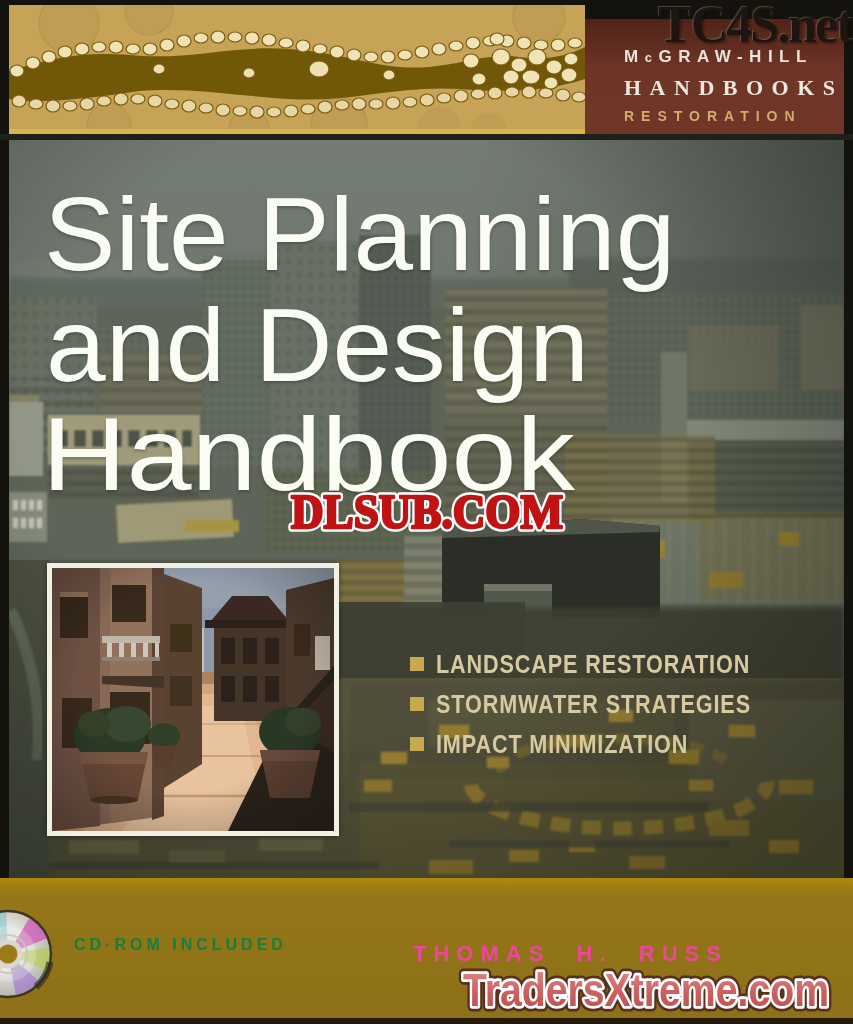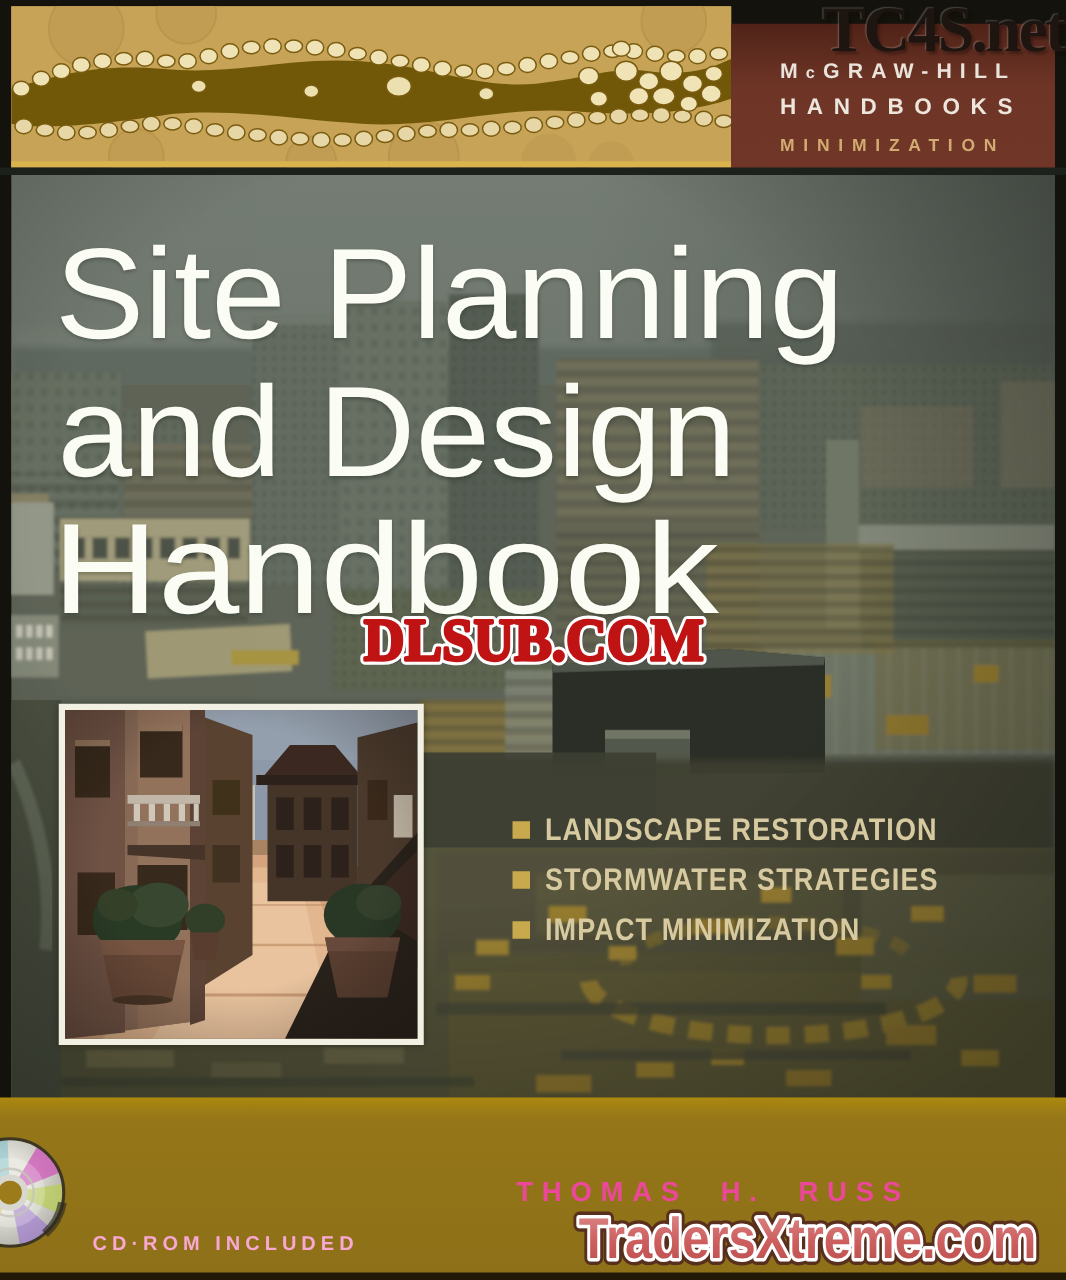--- a/index.html
+++ b/index.html
@@ -132,23 +132,23 @@
       </g>
     </svg>
   </div>
 
   <div class="abs" style="left:9px;top:129px;width:576px;height:5px;background:#d9b34c;"></div>
 
   <div class="abs" style="left:585px;top:19px;width:259px;height:133px;background:linear-gradient(180deg,#502318 0%,#6e3526 38%,#713627 100%);text-align:center;">
 
     <div class="abs" style="left:39px;top:28px;font-size:17px;font-weight:bold;letter-spacing:6.5px;color:#e9e3da;">M<span style="font-size:13px;">c</span>GRAW-HILL</div>
 
-    <div class="abs" style="left:39px;top:56px;font-size:18px;font-weight:bold;letter-spacing:8.5px;color:#ece6dc;">HANDBOOKS</div>
-
-    <div class="abs" style="left:39px;top:89px;font-size:14px;font-weight:bold;letter-spacing:7px;color:#d2ab72;">MINIMIZATION</div>
+    <div class="abs" style="left:39px;top:56px;font-size:22px;font-weight:bold;letter-spacing:8.5px;color:#ece6dc;font-family:Liberation Serif, serif;">HANDBOOKS</div>
+
+    <div class="abs" style="left:39px;top:89px;font-size:14px;font-weight:bold;letter-spacing:7px;color:#d2ab72;">RESTORATION</div>
   </div>
 
   <div class="abs" style="left:0px;top:134px;width:853px;height:6px;background:#1d211c;"></div>
 
   <svg class="abs" style="left:9px;top:140px;" width="835" height="738" viewBox="0 0 835 738">
     <defs>
       <linearGradient id="sky" x1="0" y1="0" x2="0" y2="1">
         <stop offset="0%" stop-color="#78827a"></stop>
         <stop offset="70%" stop-color="#727c74"></stop>
         <stop offset="100%" stop-color="#757f76"></stop>
@@ -503,21 +503,21 @@
     <path d="M8,49 L40,77 A43,43 0 0 1 16,91 Z" fill="#9a6fd0" opacity="0.6"></path>
     <path d="M8,49 L-10,88 A43,43 0 0 1 -32,60 Z" fill="#d0c858" opacity="0.65"></path>
     <path d="M8,49 L-20,16 A43,43 0 0 1 6,6 Z" fill="#60b8c8" opacity="0.45"></path>
     <circle cx="8" cy="49" r="28" fill="#ffffff" opacity="0.22"></circle>
     <circle cx="8" cy="49" r="43" fill="none" stroke="#3c3622" stroke-width="2.5"></circle>
     <path d="M36,82 A43,43 0 0 0 50,57" fill="none" stroke="#2e2b20" stroke-width="7" opacity="0.65"></path>
     <circle cx="8" cy="49" r="12" fill="#9c7c1a" stroke="#d8d8d0" stroke-width="5"></circle>
     <circle cx="8" cy="49" r="19" fill="none" stroke="#c4c4bc" stroke-width="2" opacity="0.8"></circle>
   </svg>
 
-  <div class="abs" style="left:74px;top:987px;font-size:16px;font-weight:bold;letter-spacing:4px;color:#f9a8d4;">CD·ROM&nbsp;INCLUDED</div>
+  <div class="abs" style="left:74px;top:936px;font-size:16px;font-weight:bold;letter-spacing:4px;color:#15803d;">CD·ROM&nbsp;INCLUDED</div>
 
   <div class="abs" style="left:413px;top:941px;font-size:22px;font-weight:bold;letter-spacing:7px;color:#ec4899;">THOMAS&nbsp; H.&nbsp; RUSS</div>
 
   <svg class="abs" style="left:440px;top:960px;" width="413" height="64" viewBox="0 0 413 64">
     <defs>
       <linearGradient id="txg" x1="0" y1="0" x2="0" y2="1">
         <stop offset="0%" stop-color="#e09090"></stop>
         <stop offset="55%" stop-color="#cd5f5f"></stop>
         <stop offset="100%" stop-color="#bb4c4c"></stop>
       </linearGradient>

